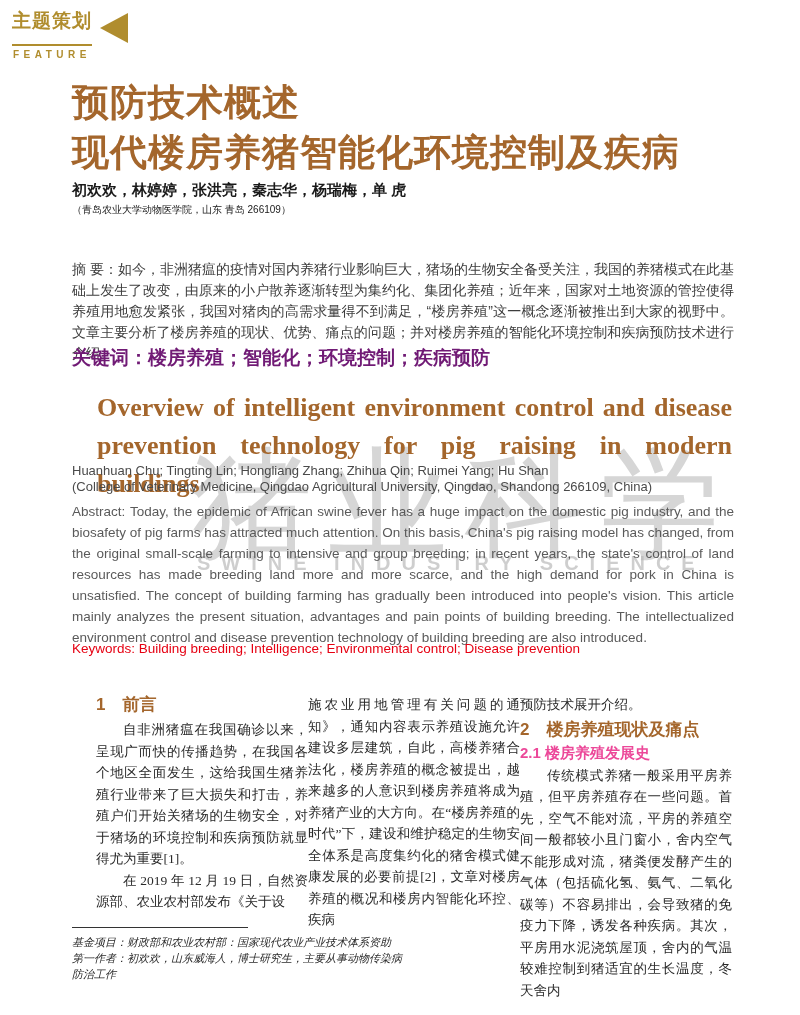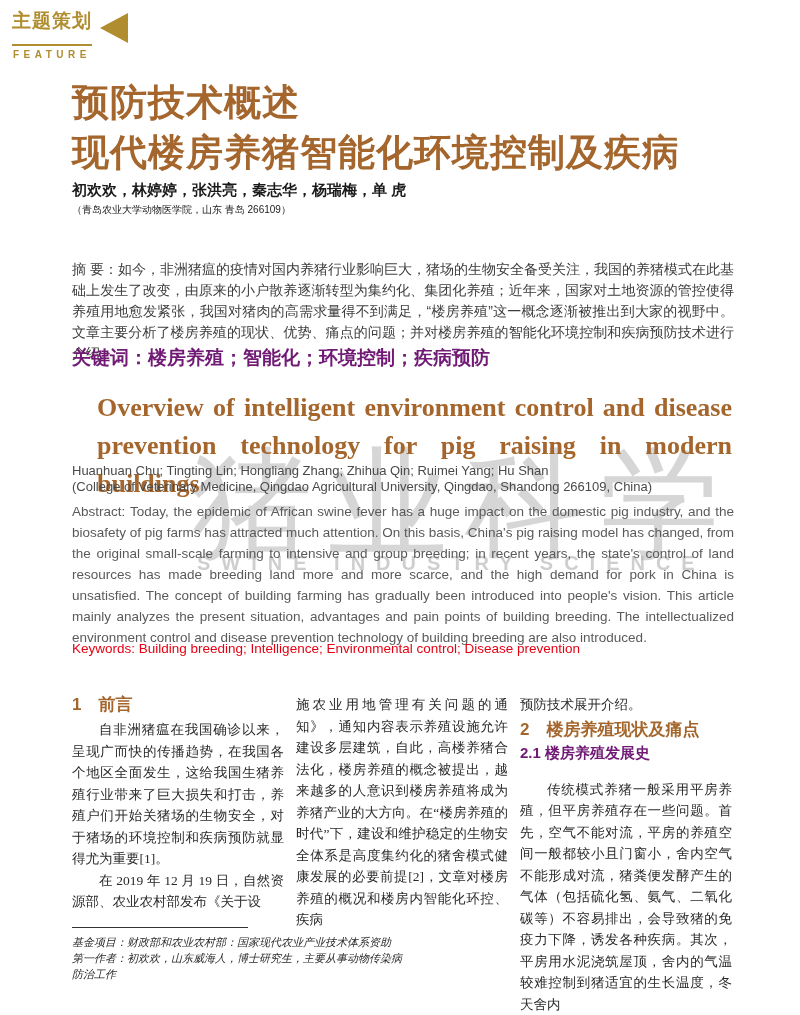--- a/index.html
+++ b/index.html
@@ -70,38 +70,38 @@
     position:absolute; left:72px; top:501px; width:662px;
     font-size:13.5px; line-height:21px; color:#5a5a5a; text-align:justify;
   }
   .en-keywords {
     position:absolute; left:72px; top:641px; width:662px;
     font-size:13.5px; color:#e60012;
   }
   
   .body-cols {
     position:absolute; left:72px; top:694px; width:660px; height:290px;
-    display:flex; justify-content:space-between;
+    display:flex; justify-content:flex-end;
   }
   .col { width:212px; font-family:"Liberation Serif","DejaVu Serif",serif;
     font-size:13.5px; line-height:21.5px; color:#2a2a2a; text-align:justify; }
   .h-sec {
     font-family:"Liberation Sans","DejaVu Sans",sans-serif;
     font-size:17px; font-weight:bold; color:#a4662c; line-height:22px;
     margin-bottom:3px; text-align:left;
   }
   .h-sec2 {
     font-family:"Liberation Sans","DejaVu Sans",sans-serif;
     font-size:17px; font-weight:bold; color:#a4662c; line-height:24px;
     margin-top:2px; text-align:left;
   }
   .h-sub {
     font-family:"Liberation Sans","DejaVu Sans",sans-serif;
-    font-size:15px; font-weight:bold; color:#701a75; line-height:21px;
-    margin-bottom:16px; text-align:left;
+    font-size:15px; font-weight:bold; color:#ec4899; line-height:21px;
+    margin-bottom:2px; text-align:left;
   }
   .p-ind { text-indent:2em; }
   
   .footnotes {
     position:absolute; left:72px; top:927px; width:340px;
     font-family:"Liberation Serif","DejaVu Serif",serif; font-style:italic;
     font-size:11px; line-height:16px; color:#2b2b2b;
   }
   .fn-rule { width:176px; border-top:1.5px solid #333; margin-bottom:6px; }
   

